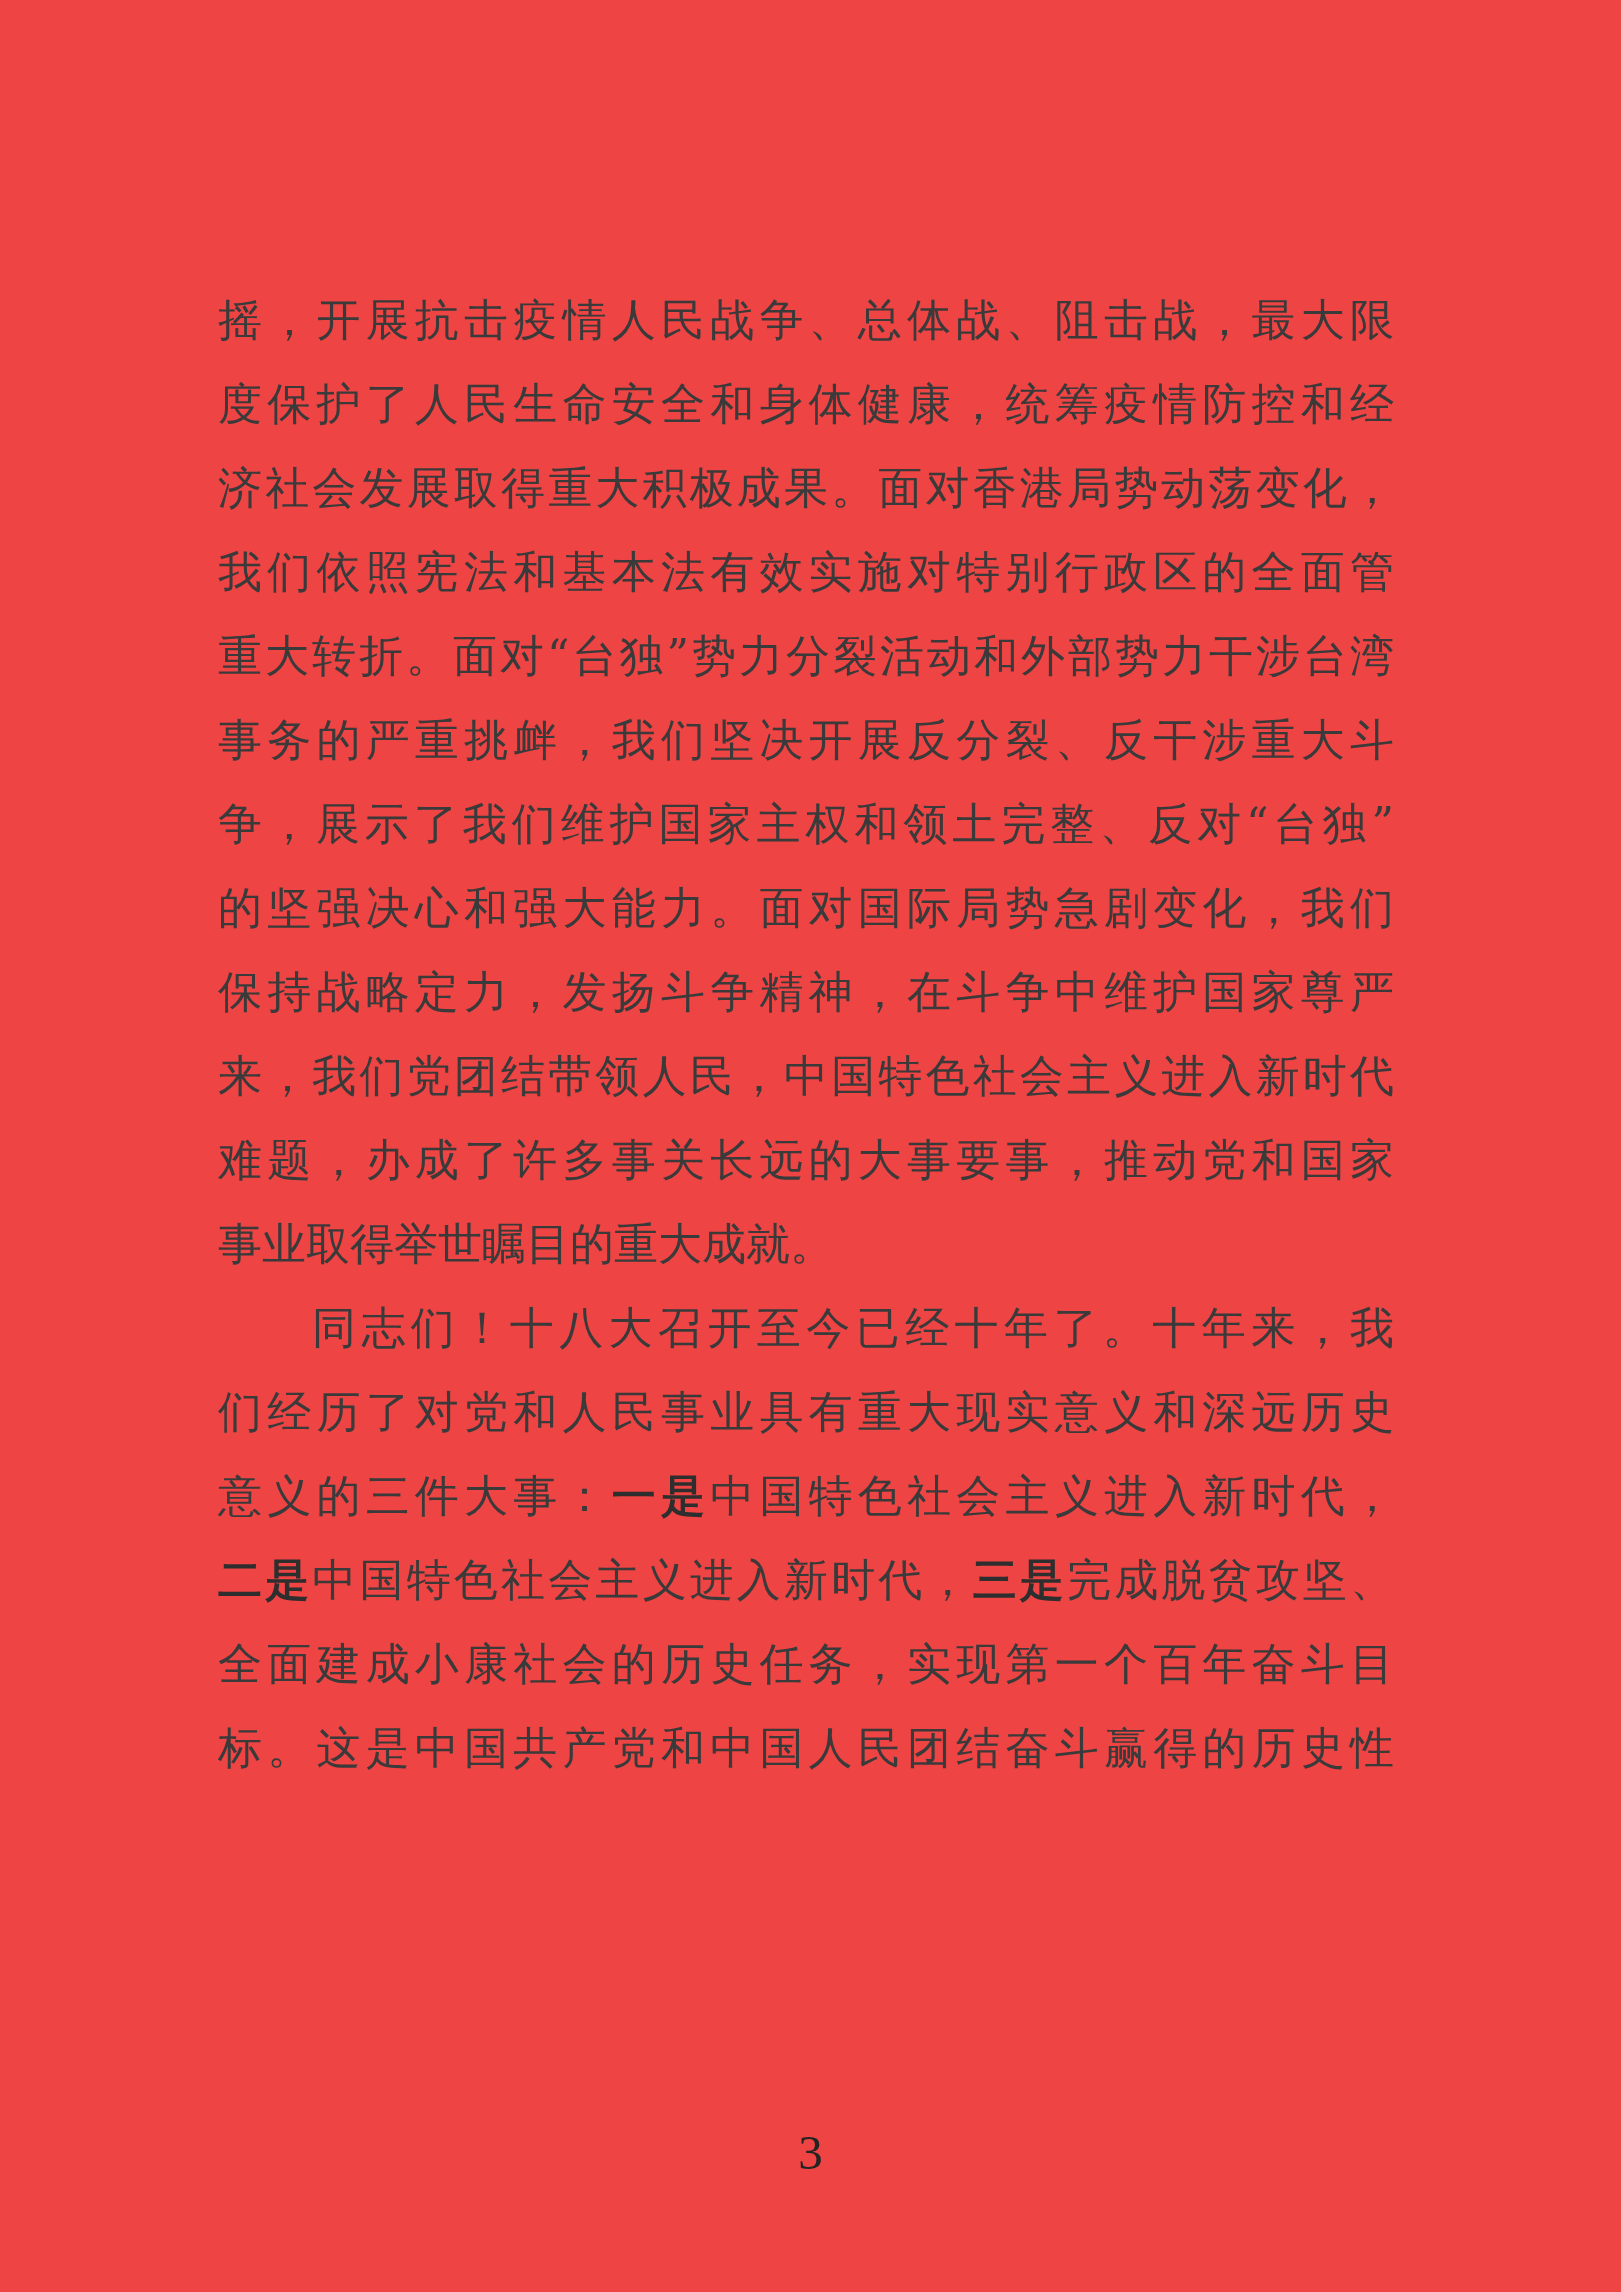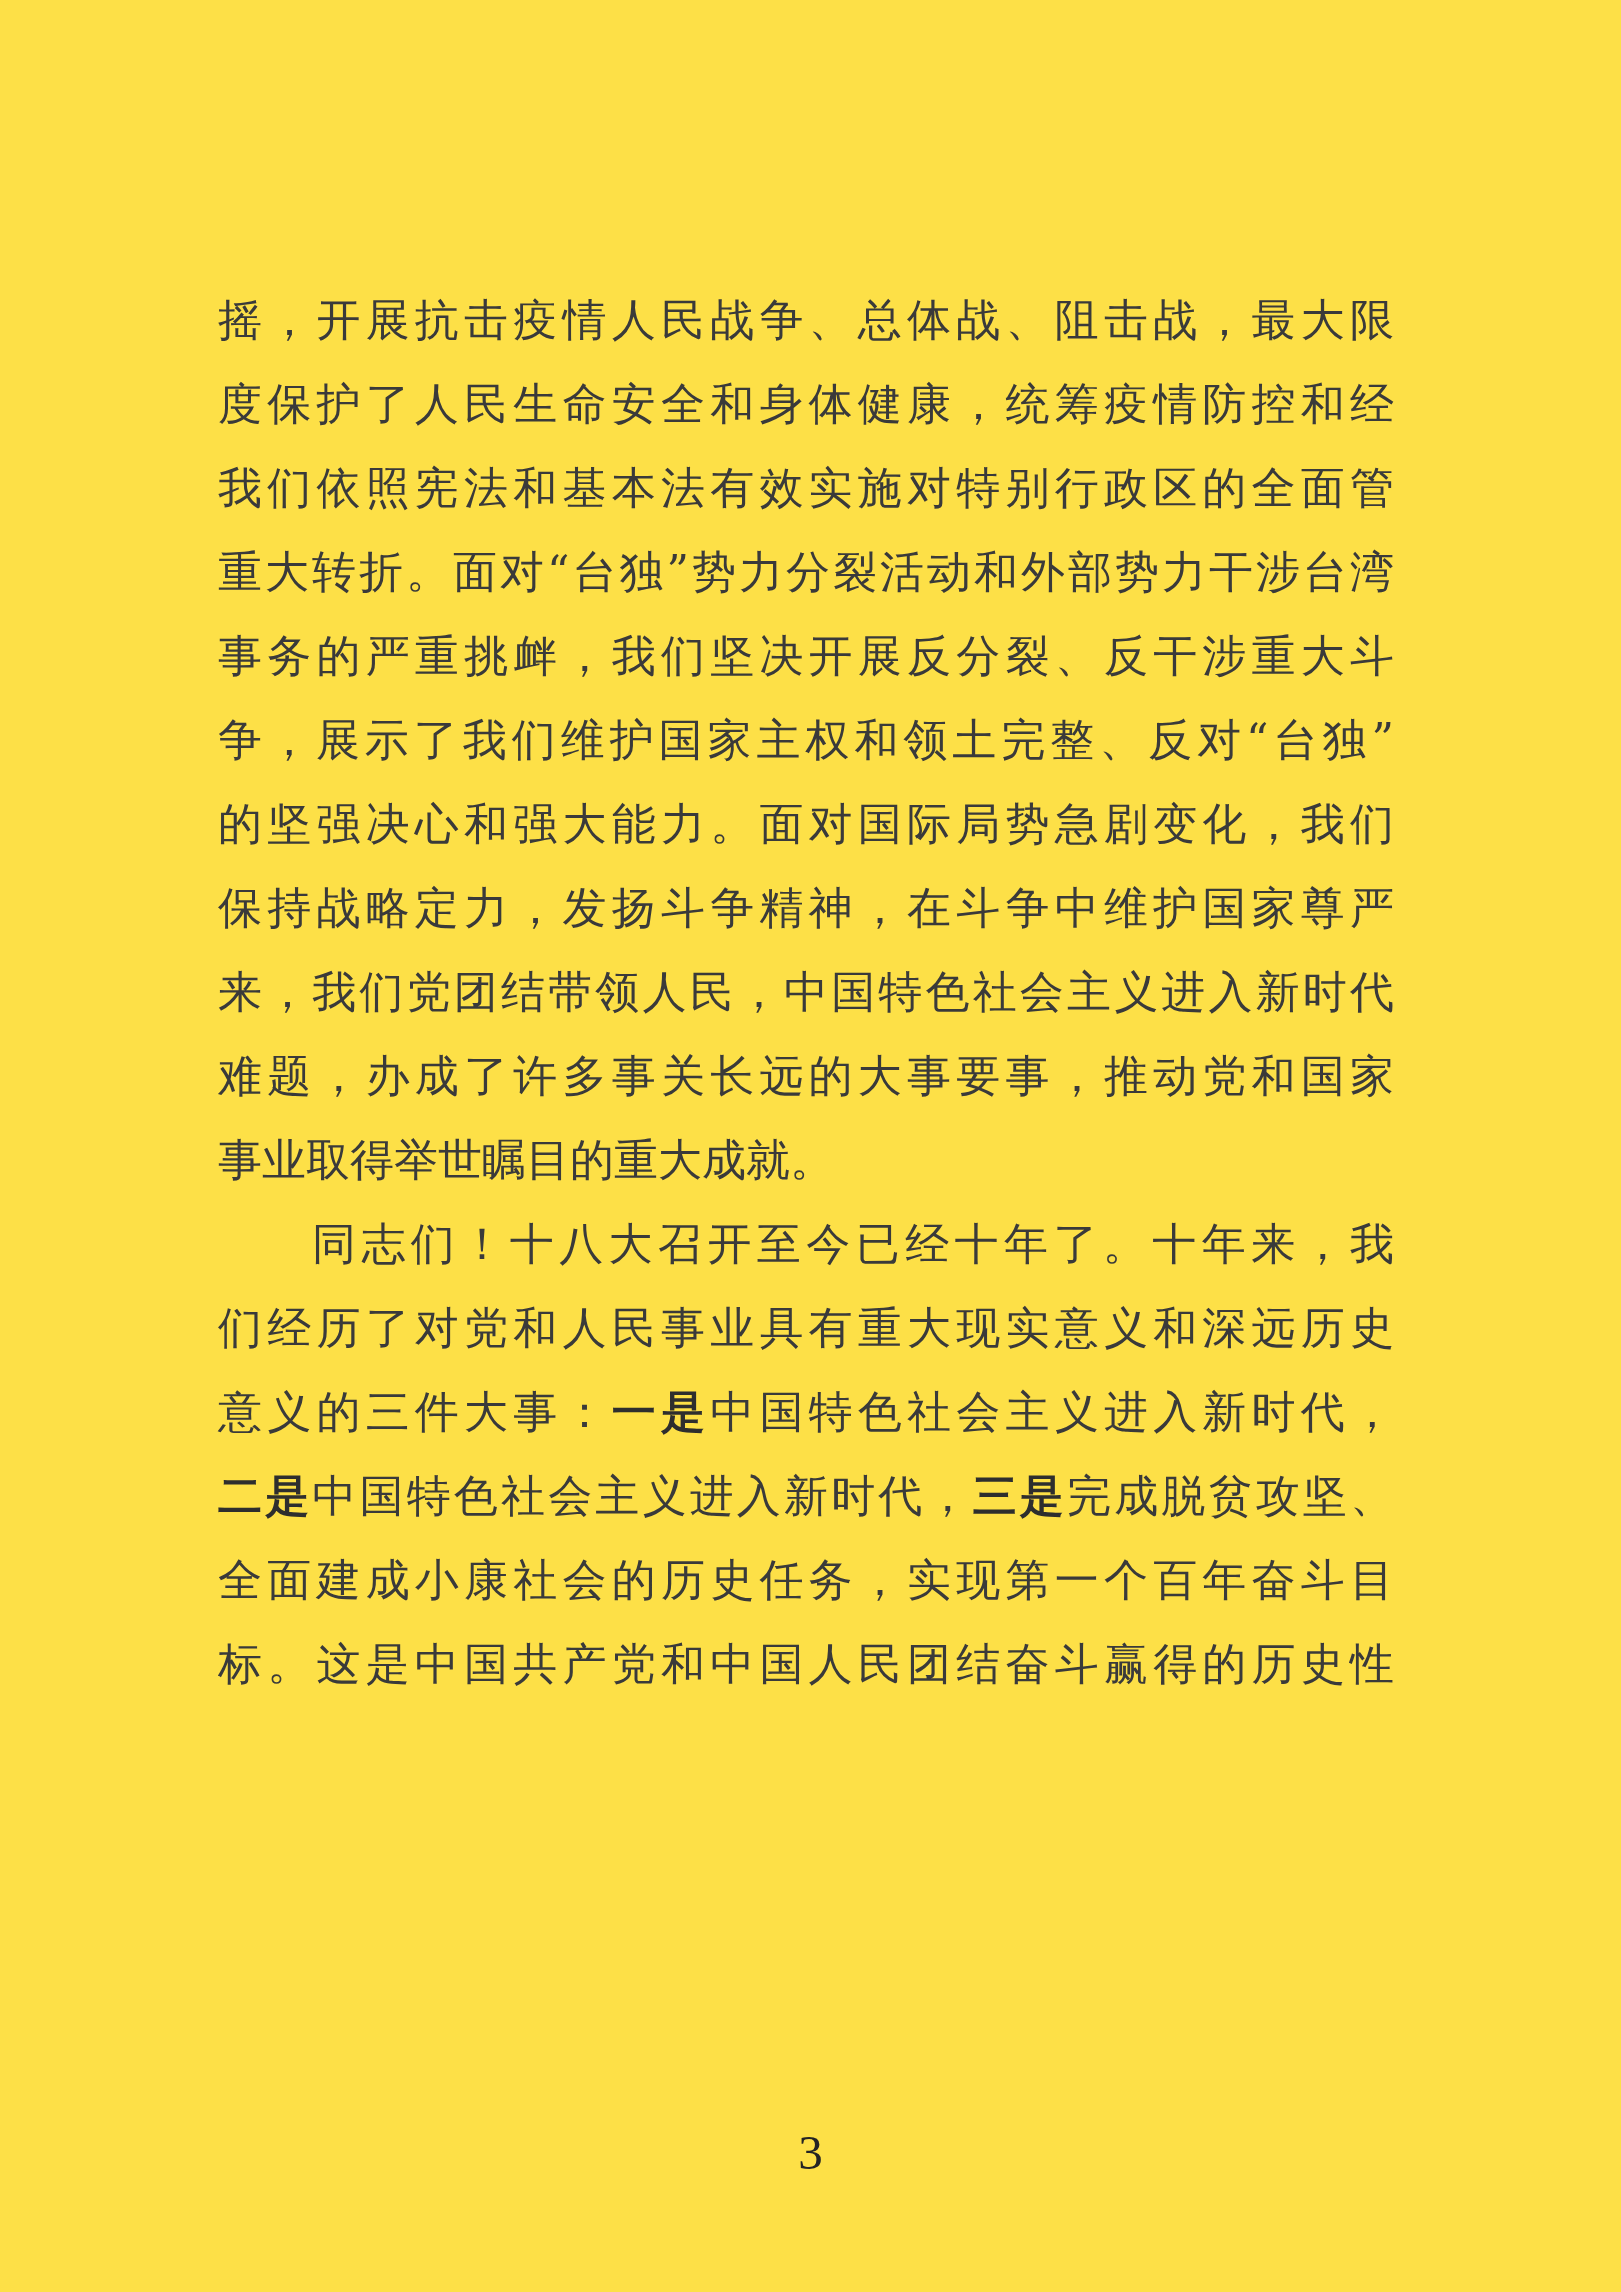--- a/index.html
+++ b/index.html
@@ -4,21 +4,21 @@
 <style>
   html, body {
     margin: 0;
     padding: 0;
     background: #ffffff;
   }
   .page {
     position: relative;
     width: 1621px;
     height: 2293px;
-    background: #fde047;
+    background: #ef4444;
     overflow: hidden;
     font-family: "DejaVu Serif", "Liberation Serif", serif;
   }
   .text-block {
     position: absolute;
     left: 218px;
     top: 278px;
     width: 1176px;
     font-size: 44px;
     line-height: 84px;
@@ -58,20 +58,21 @@
 </head>
 <body>
 
 <div class="page">
 
   <div class="text-block">
 
     <div class="para">
       <div class="ln">摇，开展抗击疫情人民战争、总体战、阻击战，最大限</div>
       <div class="ln">度保护了人民生命安全和身体健康，统筹疫情防控和经</div>
+      <div class="ln">济社会发展取得重大积极成果。面对香港局势动荡变化，</div>
       <div class="ln">我们依照宪法和基本法有效实施对特别行政区的全面管</div>
       <div class="ln">重大转折。面对“台独”势力分裂活动和外部势力干涉台湾</div>
       <div class="ln">事务的严重挑衅，我们坚决开展反分裂、反干涉重大斗</div>
       <div class="ln">争，展示了我们维护国家主权和领土完整、反对“台独”</div>
       <div class="ln">的坚强决心和强大能力。面对国际局势急剧变化，我们</div>
       <div class="ln">保持战略定力，发扬斗争精神，在斗争中维护国家尊严</div>
       <div class="ln">来，我们党团结带领人民，中国特色社会主义进入新时代</div>
       <div class="ln">难题，办成了许多事关长远的大事要事，推动党和国家</div>
       <div class="ln natural">事业取得举世瞩目的重大成就。</div>
     </div>

